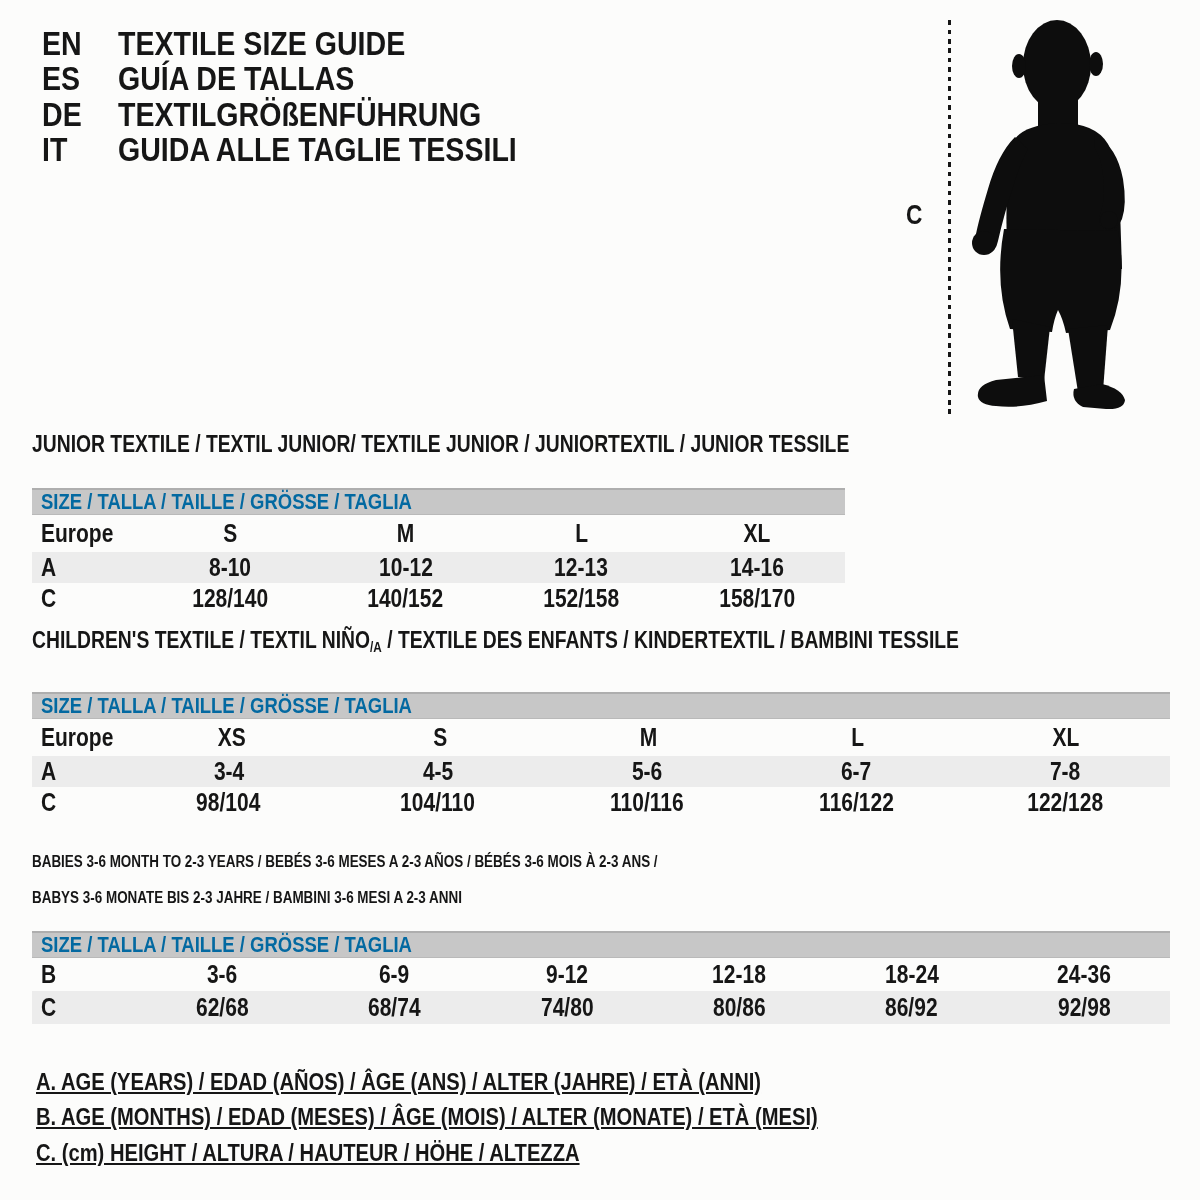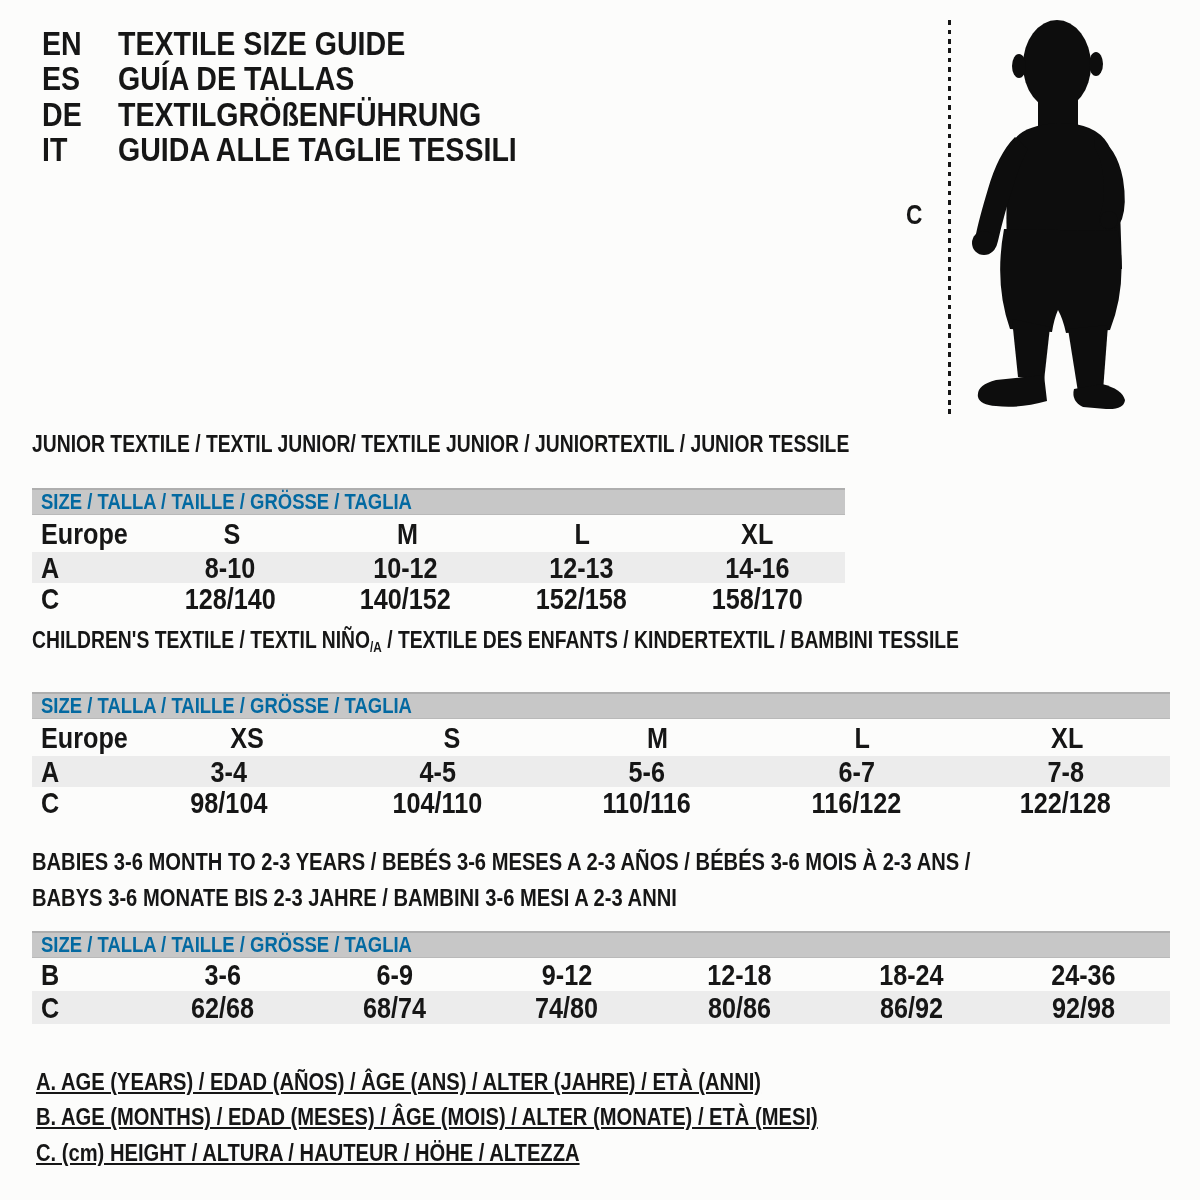--- a/index.html
+++ b/index.html
@@ -24,34 +24,34 @@
     background:repeating-linear-gradient(to bottom,var(--ink,#161616) 0 4.5px,transparent 4.5px 9.5px);
   }
   .measure-label{position:absolute;left:906px;top:200px;font-size:27px;}
   .silhouette{position:absolute;left:970px;top:19px;}
 
   
   .sec-title{position:absolute;font-size:23px;height:28px;display:flex;align-items:flex-start;}
   .sec-title.junior{left:32px;top:431px;}
   .sec-title.children{left:32px;top:627px;}
   .babies-title{position:absolute;left:32px;top:844px;}
-  .bt-line{height:36px;display:flex;align-items:center;font-size:24px;}
+  .bt-line{height:36px;display:flex;align-items:center;font-size:16px;}
   .title-sub{font-size:14px;position:relative;top:4px;}
 
   
   .tbl{position:absolute;left:32px;}
   .tbl.t-junior{top:488px;width:813px;--lblw:101px;}
   .tbl.t-children{top:692px;width:1138px;--lblw:83px;}
   .tbl.t-babies{top:931px;width:1138px;--lblw:95px;}
   .size-band{
     height:27px;box-sizing:border-box;background:var(--band,#c7c7c7);
     border-top:2px solid #aeaeae;border-bottom:1px solid #b9b9b9;
     display:flex;align-items:center;padding-left:9px;font-size:22px;color:#0369a1;
   }
-  .trow{display:flex;align-items:center;height:31px;font-size:30px;line-height:1;justify-content:flex-end;}
+  .trow{display:flex;align-items:center;height:31px;font-size:25px;line-height:1;}
   .trow.hdr{height:37px;}
   .trow.shade{background:var(--shade,#ececec);}
   .t-babies .trow{height:33px;}
   .tcell{flex:1 1 0;text-align:center;}
   .tcell.lbl{flex:0 0 var(--lblw);text-align:left;padding-left:9px;box-sizing:content-box;}
 
   
   .legend{position:absolute;left:36px;top:1064px;text-decoration:underline;}
   .legend-line{height:35.5px;display:flex;align-items:center;font-size:24px;}
 </style>

